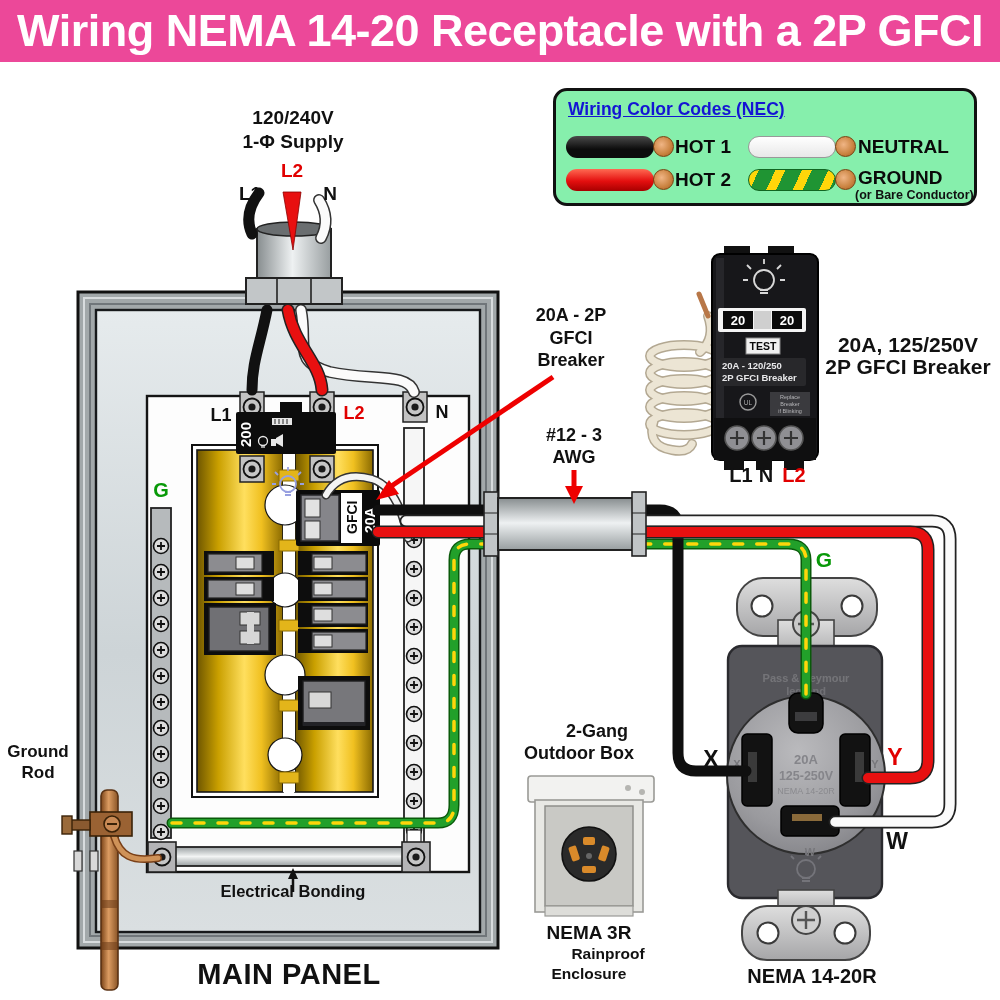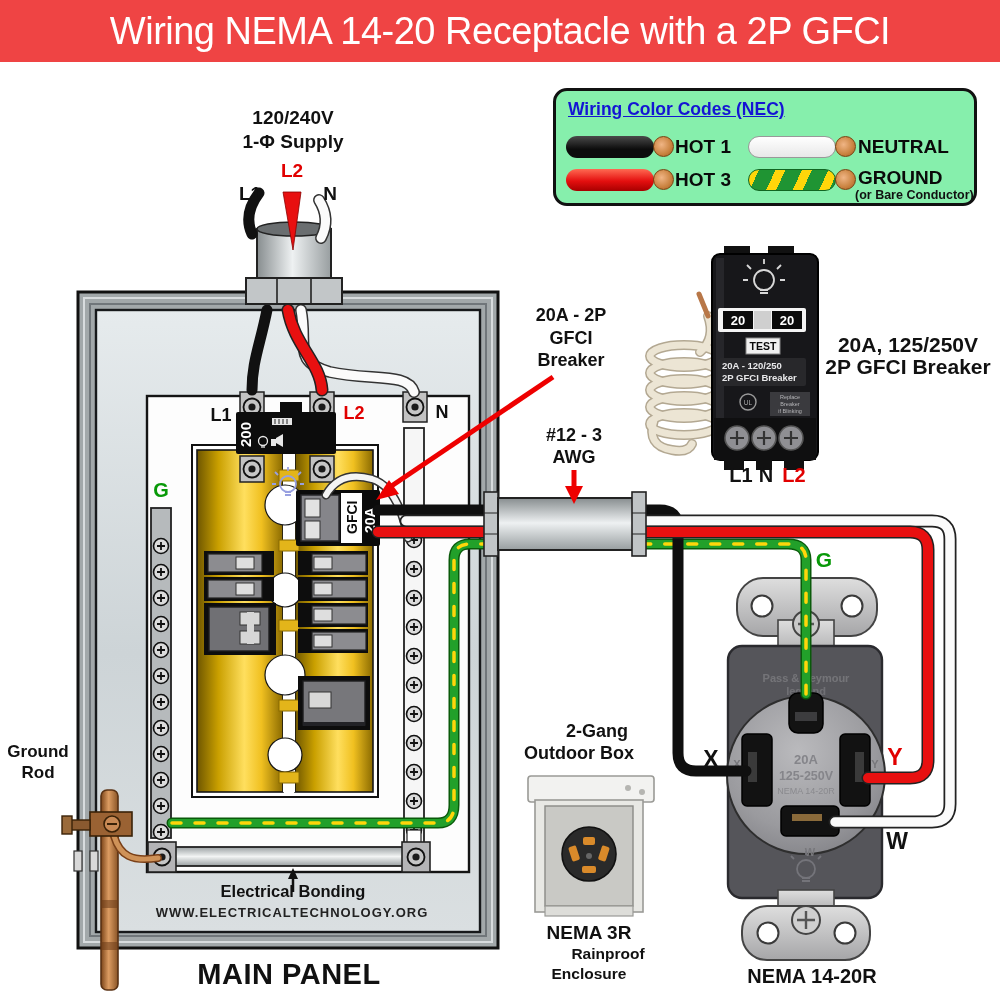--- a/index.html
+++ b/index.html
@@ -1,19 +1,19 @@
 <!DOCTYPE html>
 <html><head>
 <meta charset="utf-8">
 <style>
   html,body{margin:0;padding:0;background:#fff;}
   #stage{position:relative;width:1000px;height:1000px;background:#fff;overflow:hidden;
          font-family:"Liberation Sans",sans-serif;}
-  #titlebar{position:absolute;left:0;top:0;width:1000px;height:62px;background:#ef4444;
-            color:#fff;text-align:center;line-height:62px;font-size:38px;font-weight:400;
+  #titlebar{position:absolute;left:0;top:0;width:1000px;height:62px;background:#ec4899;
+            color:#fff;text-align:center;line-height:62px;font-size:45px;font-weight:700;
             letter-spacing:-0.5px;white-space:nowrap;}
   svg.layer{position:absolute;left:0;top:0;width:1000px;height:1000px;}
   .lbl{position:absolute;transform:translateX(-50%);font-weight:800;color:#111;
        white-space:nowrap;text-align:center;}
   .f19{font-size:19px;} .f18{font-size:18px;} .f17{font-size:17px;font-weight:700;}
   .f20{font-size:20px;} .f21{font-size:21px;} .f23{font-size:23px;} .f15{font-size:15.5px;}
   .red{color:#e10000;} .green{color:#089908;}
   .site{font-size:13px;font-weight:700;letter-spacing:1px;color:#222;}
   .mainpanel{font-size:29px;font-weight:900;letter-spacing:0.5px;}
   
@@ -444,21 +444,21 @@
     <div class="ltitle">Wiring Color Codes (NEC)</div>
     <div class="wire w-black" style="left:10px;top:44px;">
       <div class="body"></div>
       <div class="core"></div>
     </div>
     <div class="lleg" style="left:119px;top:45px;">HOT 1</div>
     <div class="wire w-red" style="left:10px;top:77px;">
       <div class="body"></div>
       <div class="core"></div>
     </div>
-    <div class="lleg" style="left:119px;top:78px;">HOT 3</div>
+    <div class="lleg" style="left:119px;top:78px;">HOT 2</div>
     <div class="wire w-white" style="left:192px;top:44px;">
       <div class="body"></div>
       <div class="core"></div>
     </div>
     <div class="lleg" style="left:302px;top:45px;">NEUTRAL</div>
     <div class="wire w-ground" style="left:192px;top:77px;">
       <div class="body"></div>
       <div class="core"></div>
     </div>
     <div class="lleg" style="left:302px;top:76px;">GROUND</div>
@@ -494,19 +494,18 @@
   <div class="lbl f23" style="left:897px;top:828px;">W</div>
   <div class="lbl f20" style="left:812px;top:965px;">NEMA 14-20R</div>
 
   <div class="lbl f18" style="left:597px;top:721px;">2-Gang</div>
   <div class="lbl f18" style="left:579px;top:743px;">Outdoor Box</div>
   <div class="lbl f19" style="left:589px;top:922px;">NEMA 3R</div>
   <div class="lbl f15" style="left:608px;top:945px;">Rainproof</div>
   <div class="lbl f15" style="left:589px;top:965px;">Enclosure</div>
 
   <div class="lbl" style="left:293px;top:882px;font-size:16.5px;">Electrical Bonding</div>
-  <div class="lbl site" style="left:292px;top:905px;">WWW.ELECTRICALTECHNOLOGY.ORG</div>
   <div class="lbl mainpanel" style="left:289px;top:958px;">MAIN PANEL</div>
 
   <div class="lbl f17" style="left:38px;top:742px;">Ground</div>
   <div class="lbl f17" style="left:38px;top:763px;">Rod</div>
 
 </div>
 
 </body></html>

